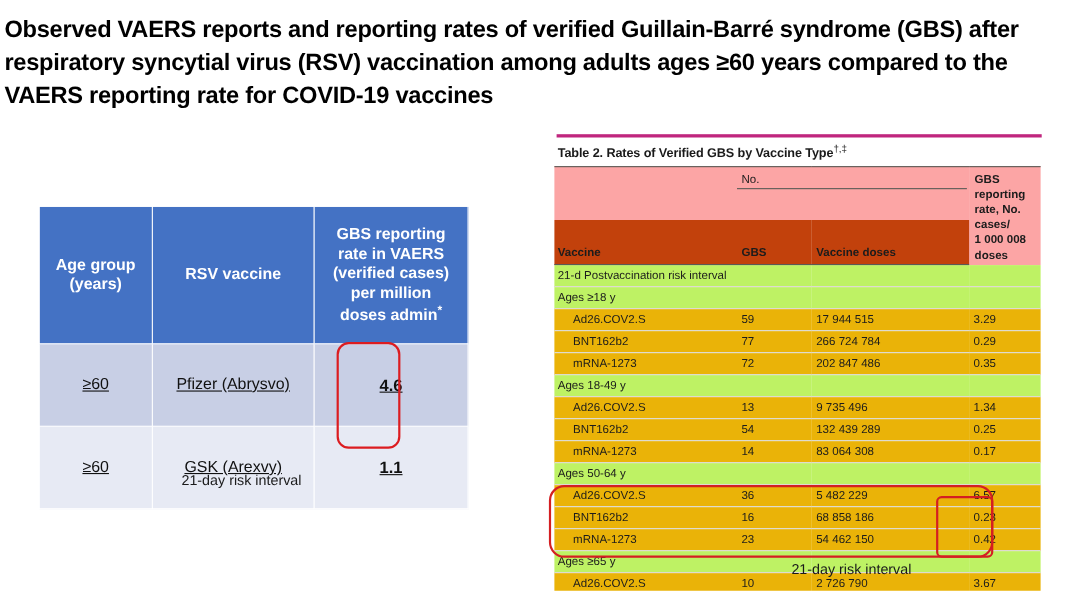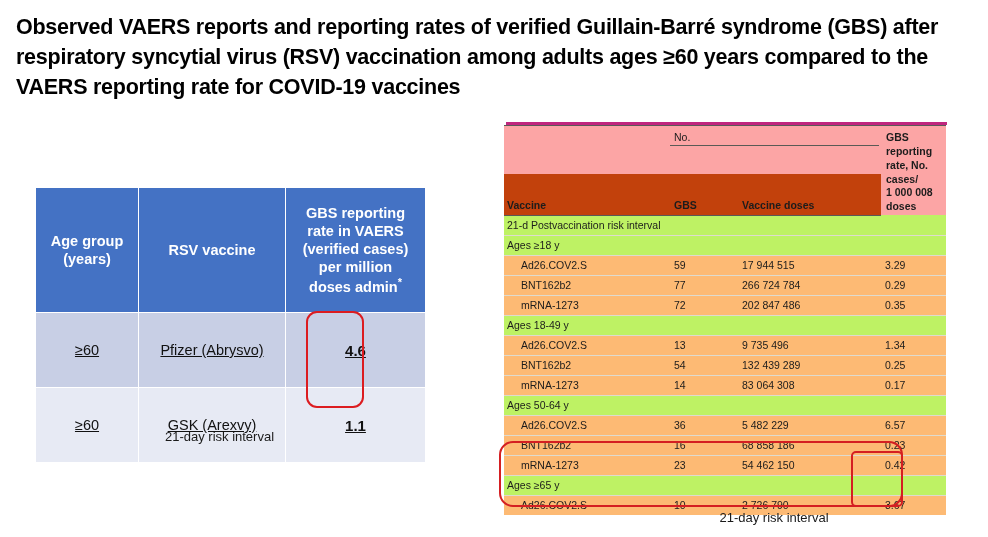--- a/index.html
+++ b/index.html
@@ -12,21 +12,21 @@
     height: 537px;
     position: relative;
     overflow: hidden;
     font-family: "Liberation Sans", sans-serif;
     color: #000000;
   }
 
   
   #slide-title {
     position: absolute;
-    left: 16px;
+    left: 4px;
     top: 12px;
     width: 966px;
     font-size: 21.5px;
     font-weight: bold;
     line-height: 1.40;
     letter-spacing: -0.25px;
     color: #000000;
   }
 
   
@@ -154,21 +154,21 @@
     font-weight: bold;
     text-align: left;
     padding: 1px 0 4px 4px;
     vertical-align: bottom;
   }
   table.rt thead tr.hdr-bot th.vac { padding-left: 3px; }
 
   table.rt tbody td {
     padding: 3.5px 0 3.5px 4px;
     border-bottom: 1px solid #dedbcf;
-    background: #fdba74;
+    background: #eab308;
     text-align: left;
   }
   table.rt tbody tr.section td {
     background: #bef264;
     padding-left: 3px;
   }
   table.rt tbody td.indent { padding-left: 17px; }
   table.rt tbody tr:last-child td { border-bottom: none; }
 
   #right-red-box-big {
@@ -238,20 +238,23 @@
         <td class="rate">1.1</td>
       </tr>
     </tbody>
   </table>
   <div id="left-red-box"></div>
   <div id="left-caption">21-day risk interval</div>
 </div>
 
 <div id="right-table-wrap">
   <div id="jama-bar"></div>
+  <div id="jama-title">
+    <span>Table 2. Rates of Verified GBS by Vaccine Type</span><sup>†,‡</sup>
+  </div>
 
   <table class="rt">
     <colgroup>
       <col class="k1">
         <col class="k2">
         <col class="k3">
         <col class="k4">
     </colgroup>
     <thead>
       <tr class="hdr-top">

